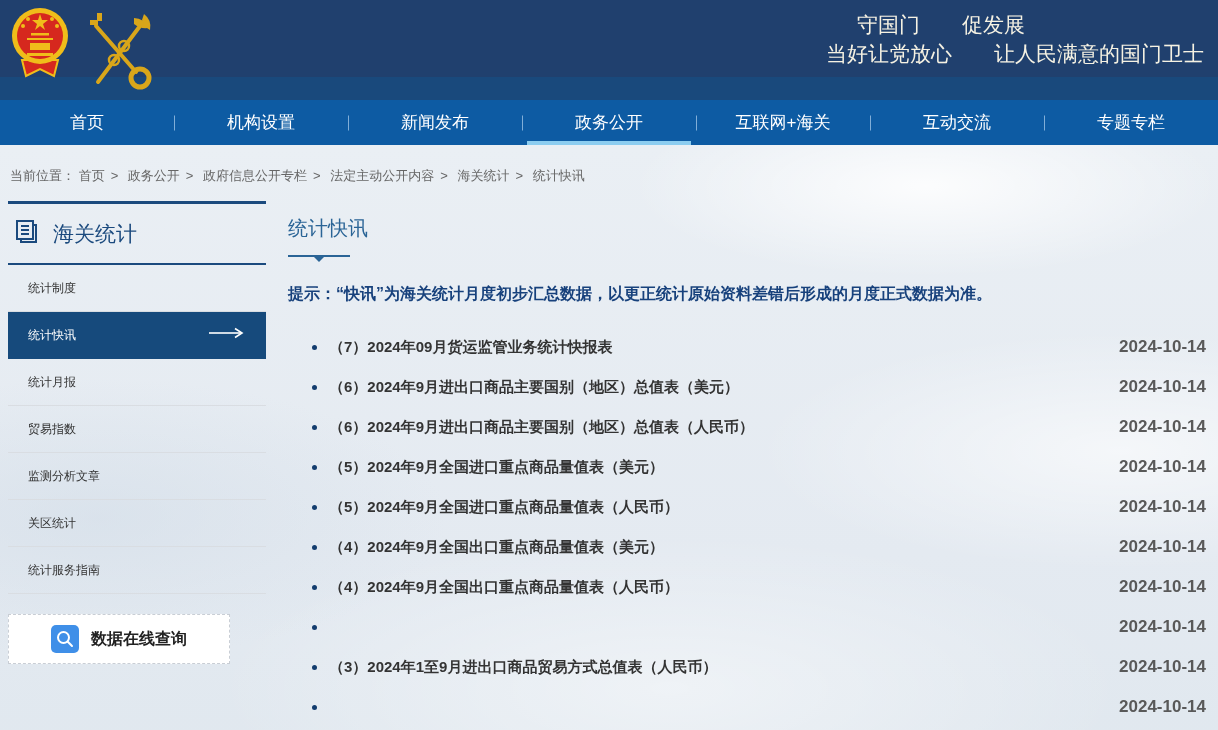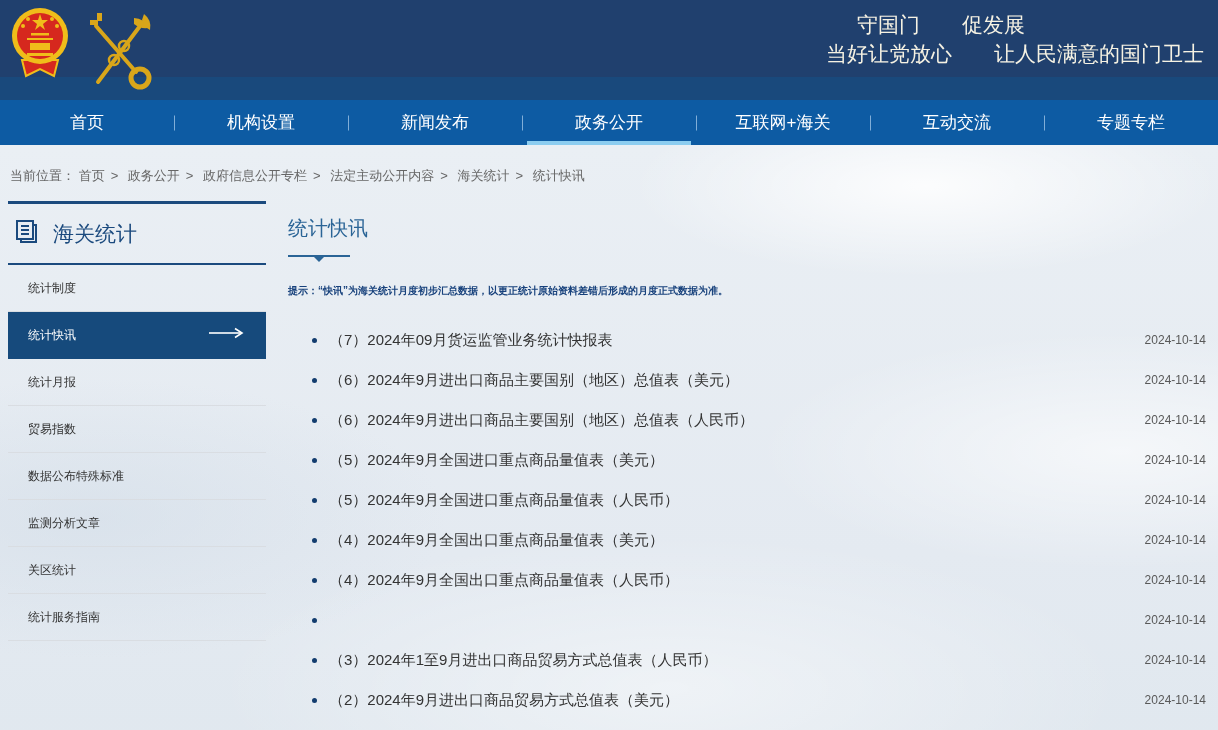--- a/index.html
+++ b/index.html
@@ -58,28 +58,28 @@
   .query-icon { width:28px; height:28px; border-radius:5px; background:#3f8fe8;
     display:flex; align-items:center; justify-content:center; }
   .query-label { font-size:16px; font-weight:bold; color:#222; }
 
   
   .main { flex:1; margin-left:22px; padding-right:4px; }
   .page-title { margin-top:14px; font-size:20px; color:#2a6496; }
   .title-rule { width:62px; height:2px; background:#2a6496; margin-top:13px; position:relative; }
   .title-rule::after { content:""; position:absolute; top:2px; left:50%; margin-left:-5px;
     border:5px solid transparent; border-top-color:#2a6496; }
-  .notice { margin-top:27px; font-size:10px; font-weight:bold; color:#17417c; }
-
-  .news-list { margin-top:22px; }
+  .notice { margin-top:27px; font-size:16px; font-weight:bold; color:#17417c; }
+
+  .news-list { margin-top:22px;font-weight:bold; }
   .news-row { display:flex; align-items:center; height:40px; }
   .bullet { width:5px; height:5px; border-radius:50%; background:#123c6e; flex:none;
     margin:0 12px 0 24px; }
   .news-title { font-size:15px; color:#333; cursor:pointer; }
-  .news-date { margin-left:auto; font-size:12px; color:#595959; }
+  .news-date { margin-left:auto; font-size:17px; color:#595959; }
 </style>
 </head>
 <body>
 
 <div class="header">
   <span class="emblem">
     <svg width="64" height="78" viewBox="0 0 64 78">
       <path d="M14,54 L50,54 L46,70 L32,63 L18,70 Z" fill="#d6281e" stroke="#f0bd1a" stroke-width="2"></path>
       <circle cx="32" cy="30" r="28" fill="#f0bd1a"></circle>
       <circle cx="32" cy="30" r="23" fill="#d6281e"></circle>
@@ -161,24 +161,32 @@
         <span>统计快讯</span>
         <span>
           <svg width="36" height="12" viewBox="0 0 36 12">
             <line x1="1" y1="6" x2="33" y2="6" stroke="#fff" stroke-width="1.6"></line>
             <polyline points="27,1.5 34,6 27,10.5" fill="none" stroke="#fff" stroke-width="1.6"></polyline>
           </svg>
         </span>
       </div>
       <div class="side-item">统计月报</div>
       <div class="side-item">贸易指数</div>
-      <div class="side-item">数据公布特殊标准</div>
       <div class="side-item">监测分析文章</div>
       <div class="side-item">关区统计</div>
       <div class="side-item">统计服务指南</div>
+      <div class="query-box">
+        <span class="query-icon">
+          <svg width="22" height="22" viewBox="0 0 22 22">
+            <circle cx="9.5" cy="9.5" r="5.5" fill="none" stroke="#fff" stroke-width="2"></circle>
+            <line x1="13.8" y1="13.8" x2="18" y2="18" stroke="#fff" stroke-width="2" stroke-linecap="round"></line>
+          </svg>
+        </span>
+        <span class="query-label">数据在线查询</span>
+      </div>
     </div>
 
     <div class="main">
       <div class="page-title">统计快讯</div>
       <div class="title-rule"></div>
       <div class="notice">提示：“快讯”为海关统计月度初步汇总数据，以更正统计原始资料差错后形成的月度正式数据为准。</div>
 
       <div class="news-list">
         <div class="news-row">
           <span class="bullet"></span>
@@ -219,19 +227,18 @@
           <span class="bullet"></span>
           <span class="news-date">2024-10-14</span>
         </div>
         <div class="news-row">
           <span class="bullet"></span>
           <span class="news-title">（3）2024年1至9月进出口商品贸易方式总值表（人民币）</span>
           <span class="news-date">2024-10-14</span>
         </div>
         <div class="news-row">
           <span class="bullet"></span>
-          <span class="news-title">（2）2024年9月进出口商品贸易方式总值表（美元）</span>
           <span class="news-date">2024-10-14</span>
         </div>
       </div>
     </div>
   </div>
 </div>
 
 </body></html>

